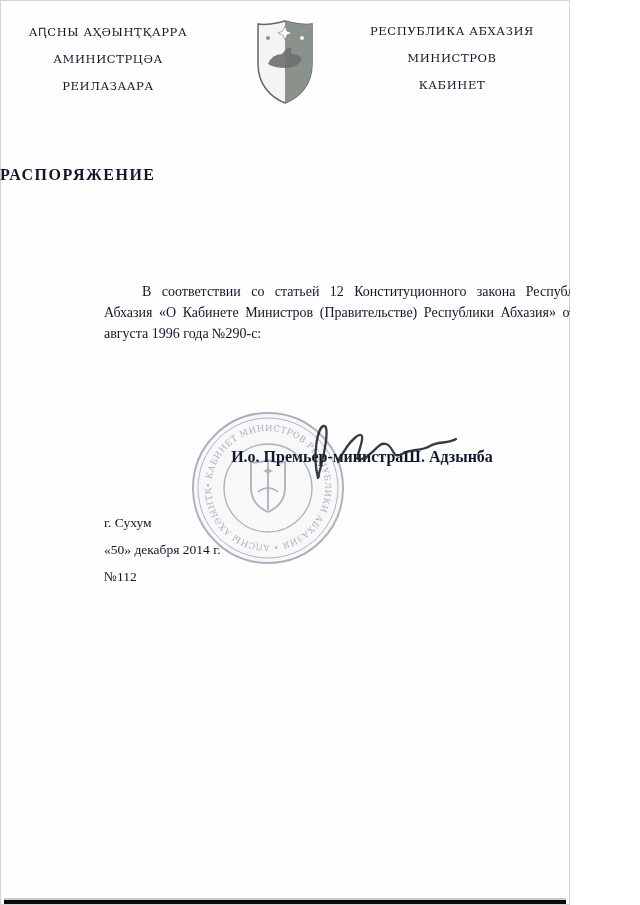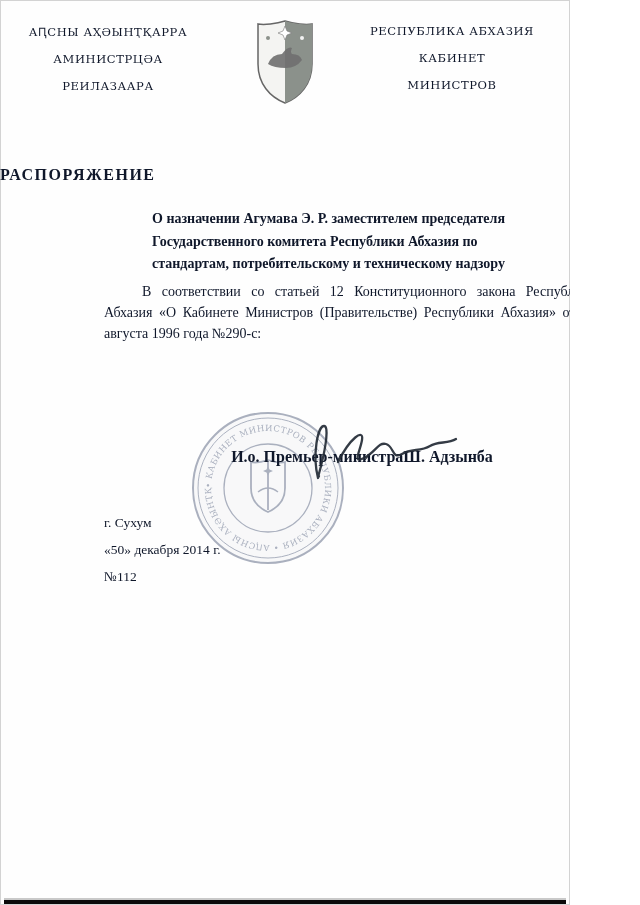--- a/index.html
+++ b/index.html
@@ -55,32 +55,27 @@
         <path d="M31 3 C40 6 52 7 58 6 L58 46 C58 66 46 79 31 85 Z" fill="#8b918b"></path>
         <path d="M31 8 l2 5 5 2 -5 2 -2 5 -2 -5 -5 -2 5 -2 z" fill="#ffffff" stroke="#777" stroke-width="0.6"></path>
         <path d="M14 46 q4 -10 14 -10 q6 -8 10 -6 q-2 4 0 6 q8 0 10 6 q-6 8 -16 8 q-12 0 -18 -4 z" fill="#6f6f6f" opacity="0.9"></path>
         <circle cx="14" cy="20" r="2" fill="#8b918b"></circle>
         <circle cx="48" cy="20" r="2" fill="#f2f2f2"></circle>
       </svg>
     </div>
 
     <div class="lh-col lh-right">
       <div class="lh-line">РЕСПУБЛИКА АБХАЗИЯ</div>
+      <div class="lh-line">МИНИСТРОВ</div>
       <div class="lh-line">КАБИНЕТ</div>
-      <div class="lh-line">МИНИСТРОВ</div>
     </div>
   </header>
 
   <h1 class="title">РАСПОРЯЖЕНИЕ</h1>
 
-  <div class="subject">
-    <div>О назначении Агумава Э. Р. заместителем председателя</div>
-    <div>Государственного комитета Республики Абхазия по</div>
-    <div>стандартам, потребительскому и техническому надзору</div>
-  </div>
 
   <div class="content">
     <p class="para">В соответствии со статьей 12 Конституционного закона Республики Абхазия «О Кабинете Министров (Правительстве) Республики Абхазия» от 13 августа 1996 года №290-с:</p>
   </div>
 
   <div class="sig-row">
     <span>И.о. Премьер-министра</span>
     <span>Ш. Адзынба</span>
   </div>
 

